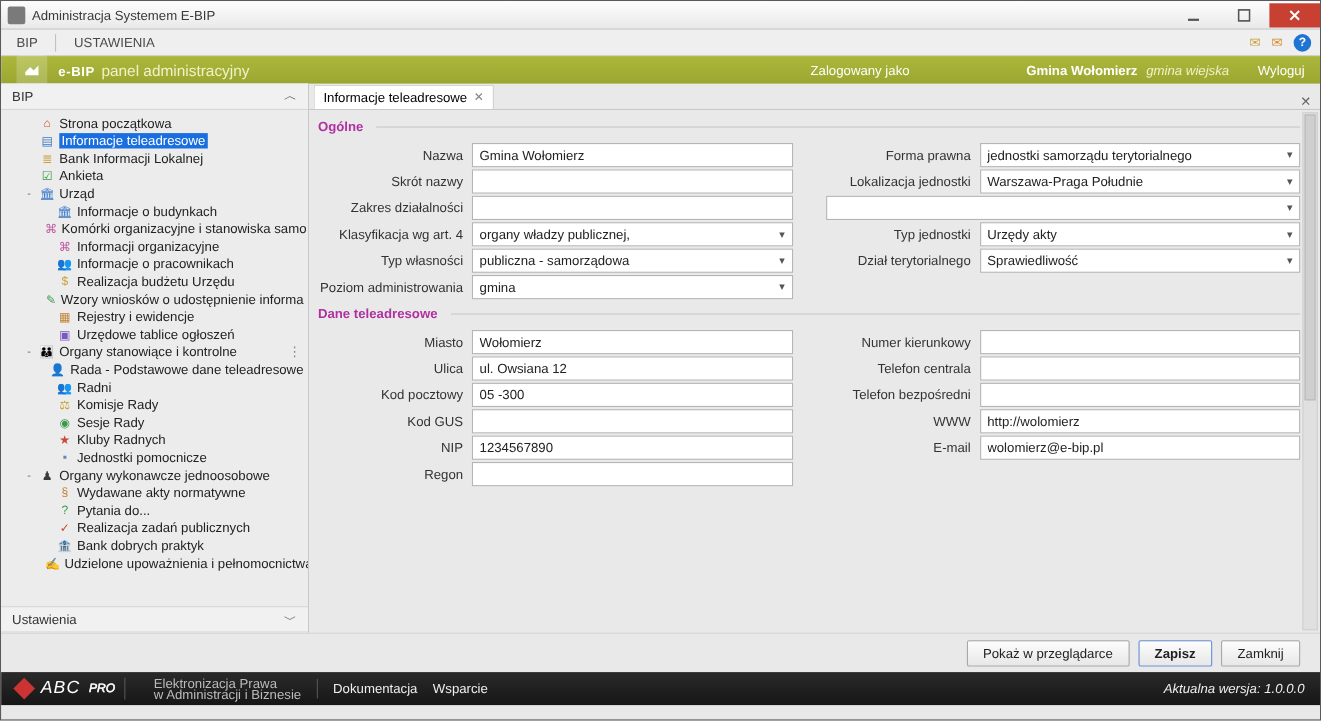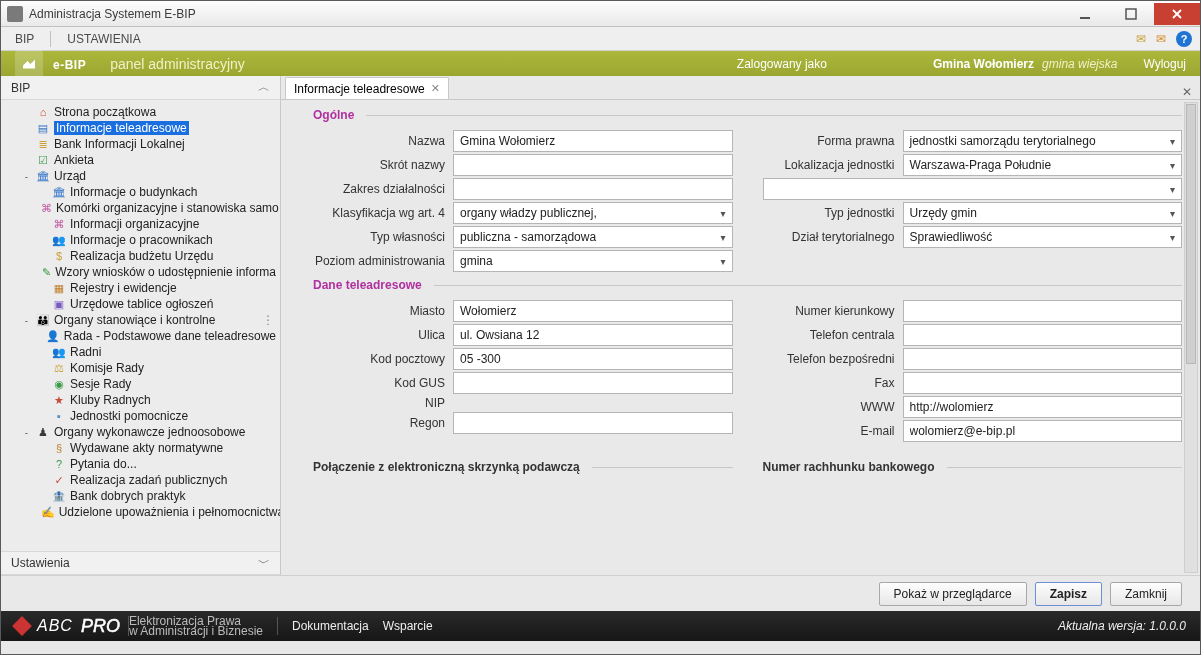--- a/index.html
+++ b/index.html
@@ -20,21 +20,21 @@
   .menubar .sep { width:1px; height:16px; background:#c0c0c0; }
   .menubar .right { margin-left:auto; display:flex; gap:10px; align-items:center;}
   .help-icon { width:16px;height:16px;border-radius:50%;background:#1e74d2;color:#fff;font-weight:bold;display:flex;align-items:center;justify-content:center;font-size:11px;}
 
   
   .banner { height:25px; background:linear-gradient(#acb83b,#9aa630); display:flex; align-items:center; color:#fff; padding:0 14px; }
   .banner .logo-box { width:28px;height:28px;background:#fff3;border-radius:3px;margin-right:10px;display:flex;align-items:center;justify-content:center; }
   .banner .logo-box svg { width:18px;height:18px;fill:#fff; }
   .banner .brand { font-size:17px; letter-spacing:0.5px;}
   .banner .brand b { font-weight:bold;}
-  .banner .sub { font-size:14px; margin-left:24px; color:#eef2c8; }
+  .banner .sub { font-size:14px; margin-left:6px; color:#eef2c8; }
   .banner .right { margin-left:auto; display:flex; align-items:center; gap:8px; font-size:12px;}
   .banner .right .strong { font-weight:bold; }
   .banner .right .ital { font-style:italic; color:#eef2c8;}
   .banner .right .blank { display:inline-block; width:90px;}
 
   
   .content { display:flex; height: calc(655px - 26px - 24px - 40px - 36px - 30px); }
 
   
   .sidebar { width:280px; background:#ececec; border-right:1px solid #c8c8c8; display:flex; flex-direction:column; }
@@ -52,21 +52,21 @@
   .tree .d2 > .node { padding-left:36px;}
   .dots { position:absolute; right:6px; color:#888;}
   .panel-head.settings { border-top:1px solid #d8d8d8; }
 
   
   .main { flex:1; display:flex; flex-direction:column; background:#e9e9e9; }
   .tabbar { height:24px; display:flex; align-items:flex-end; padding-left:4px; background:#e9e9e9; border-bottom:1px solid #c8c8c8;}
   .tab { height:22px; background:#fff; border:1px solid #c8c8c8; border-bottom:none; padding:0 8px; display:flex; align-items:center; gap:6px; border-radius:2px 2px 0 0;}
   .tab .x { color:#888; font-size:11px;}
   .tabbar .x-right { margin-left:auto; padding:0 8px; color:#666;}
-  .form-area { flex:1; overflow:auto; padding:4px 18px 4px 8px; position:relative;margin-left:24px;}
+  .form-area { flex:1; overflow:auto; padding:4px 18px 4px 8px; position:relative;}
   .form-area .scrollbar { position:absolute; right:2px; top:2px; bottom:2px; width:14px; background:#e0e0e0; border:1px solid #cfcfcf;}
   .form-area .scrollbar .thumb { position:absolute; left:1px; right:1px; top:1px; height:260px; background:#cfcfcf; border:1px solid #b8b8b8;}
   .legend { color:#b030a0; font-weight:bold; font-size:13px; margin:4px 0 6px 0; display:flex; align-items:center; gap:6px;}
   .legend::after { content:""; flex:1; height:1px; background:#c8c8c8; margin-left:6px;}
   .legend.black { color:#333; font-weight:bold;}
   .grid2 { display:grid; grid-template-columns: 1fr 1fr; column-gap:30px; }
   .row { display:flex; align-items:center; margin:2px 0;}
   .row label { width:140px; text-align:right; padding-right:8px; color:#333;}
   .row .ctrl { flex:1; }
   input[type=text], .select { width:100%; height:22px; border:1px solid #b5b5b5; background:#fff; padding:0 6px; color:#222;}
@@ -76,22 +76,22 @@
 
   
   .btnbar { height:36px; background:#e9e9e9; border-top:1px solid #d0d0d0; display:flex; align-items:center; justify-content:flex-end; padding:0 18px; gap:8px; }
   .btn { height:24px; padding:0 14px; background:linear-gradient(#fdfdfd,#e7e7e7); border:1px solid #a8a8a8; border-radius:2px; display:inline-flex; align-items:center; color:#222; cursor:default;}
   .btn.primary { border-color:#6a8fd8; font-weight:bold;}
 
   
   .footer { height:30px; background:linear-gradient(#2a2a2a,#161616); color:#ddd; display:flex; align-items:center; padding:0 14px; gap:14px;}
   .footer .brandbox { display:flex; align-items:center; gap:8px;}
   .footer .abc { font-family: "Arial Black", sans-serif; font-size:16px; font-style:italic; letter-spacing:1px; color:#fff;}
-  .footer .pro { font-family: "Arial Black", sans-serif; font-size:18px; font-style:italic; color:#fff; -webkit-text-stroke:0.5px #fff;}
-  .footer .tag { font-size:9px; line-height:10px; color:#bbb; border-left:1px solid #555; padding-left:0;}
+  .footer .pro { font-family: "Arial Black", sans-serif; font-size:11px; font-style:italic; color:#fff; -webkit-text-stroke:0.5px #fff;}
+  .footer .tag { font-size:9px; line-height:10px; color:#bbb; border-left:1px solid #555; padding-left:26px;}
   .footer .fsep { width:1px; height:18px; background:#555;}
   .footer a { color:#eee; text-decoration:none; font-size:12px;}
   .footer .ver { margin-left:auto; font-style:italic; color:#eee;}
   .footer .diamond { width:14px; height:14px; background:#c33; transform:rotate(45deg);}
 
   
   .ico-home{color:#d05030;} .ico-doc{color:#3a78c8;} .ico-db{color:#caa03a;}
   .ico-poll{color:#3a9a4a;} .ico-bld{color:#3a78c8;} .ico-org{color:#c05aa0;}
   .ico-ppl{color:#3a78c8;} .ico-money{color:#caa03a;} .ico-form{color:#3a9a4a;}
   .ico-reg{color:#c08030;} .ico-board{color:#7a5ac0;} .ico-group{color:#c84a3a;}
@@ -433,21 +433,21 @@
                 <div class="select">
                   <span></span>
                   <span class="arrow">▾</span>
                 </div>
               </div>
             </div>
             <div class="row">
               <label>Typ jednostki</label>
               <div class="ctrl">
                 <div class="select">
-                  <span>Urzędy gmin</span>
+                  <span>Urzędy akty</span>
                   <span class="arrow">▾</span>
                 </div>
               </div>
             </div>
             <div class="row">
               <label>Dział terytorialnego</label>
               <div class="ctrl">
                 <div class="select">
                   <span>Sprawiedliwość</span>
                   <span class="arrow">▾</span>
@@ -473,62 +473,51 @@
             <div class="row">
               <label>Kod pocztowy</label>
               <div class="ctrl"><input type="text" value="05 -300" style=""></div>
             </div>
             <div class="row">
               <label>Kod GUS</label>
               <div class="ctrl"><input type="text" style=""></div>
             </div>
             <div class="row">
               <label>NIP</label>
+              <div class="ctrl"><input type="text" value="1234567890" style=""></div>
             </div>
             <div class="row">
               <label>Regon</label>
               <div class="ctrl"><input type="text" style=""></div>
             </div>
           </div>
           <div>
             <div class="row">
               <label>Numer kierunkowy</label>
               <div class="ctrl"><input type="text" style=""></div>
             </div>
             <div class="row">
               <label>Telefon centrala</label>
               <div class="ctrl"><input type="text" style=""></div>
             </div>
             <div class="row">
               <label>Telefon bezpośredni</label>
               <div class="ctrl"><input type="text" style=""></div>
             </div>
             <div class="row">
-              <label>Fax</label>
-              <div class="ctrl"><input type="text" style=""></div>
-            </div>
-            <div class="row">
               <label>WWW</label>
               <div class="ctrl"><input type="text" value="http://wolomierz" style=""></div>
             </div>
             <div class="row">
               <label>E-mail</label>
               <div class="ctrl"><input type="text" value="wolomierz@e-bip.pl" style=""></div>
             </div>
           </div>
         </div>
 
-      <div class="legend-row" style="margin-top:12px;">
-        <div class="legend black">
-            <span>Połączenie z elektroniczną skrzynką podawczą</span>
-          </div>
-        <div class="legend black">
-            <span>Numer rachhunku bankowego</span>
-          </div>
-      </div>
 
       <div class="scrollbar">
           <div class="thumb"></div>
         </div>
     </div>
   </div>
 </div>
 
 <div class="btnbar">
   <span class="btn">

